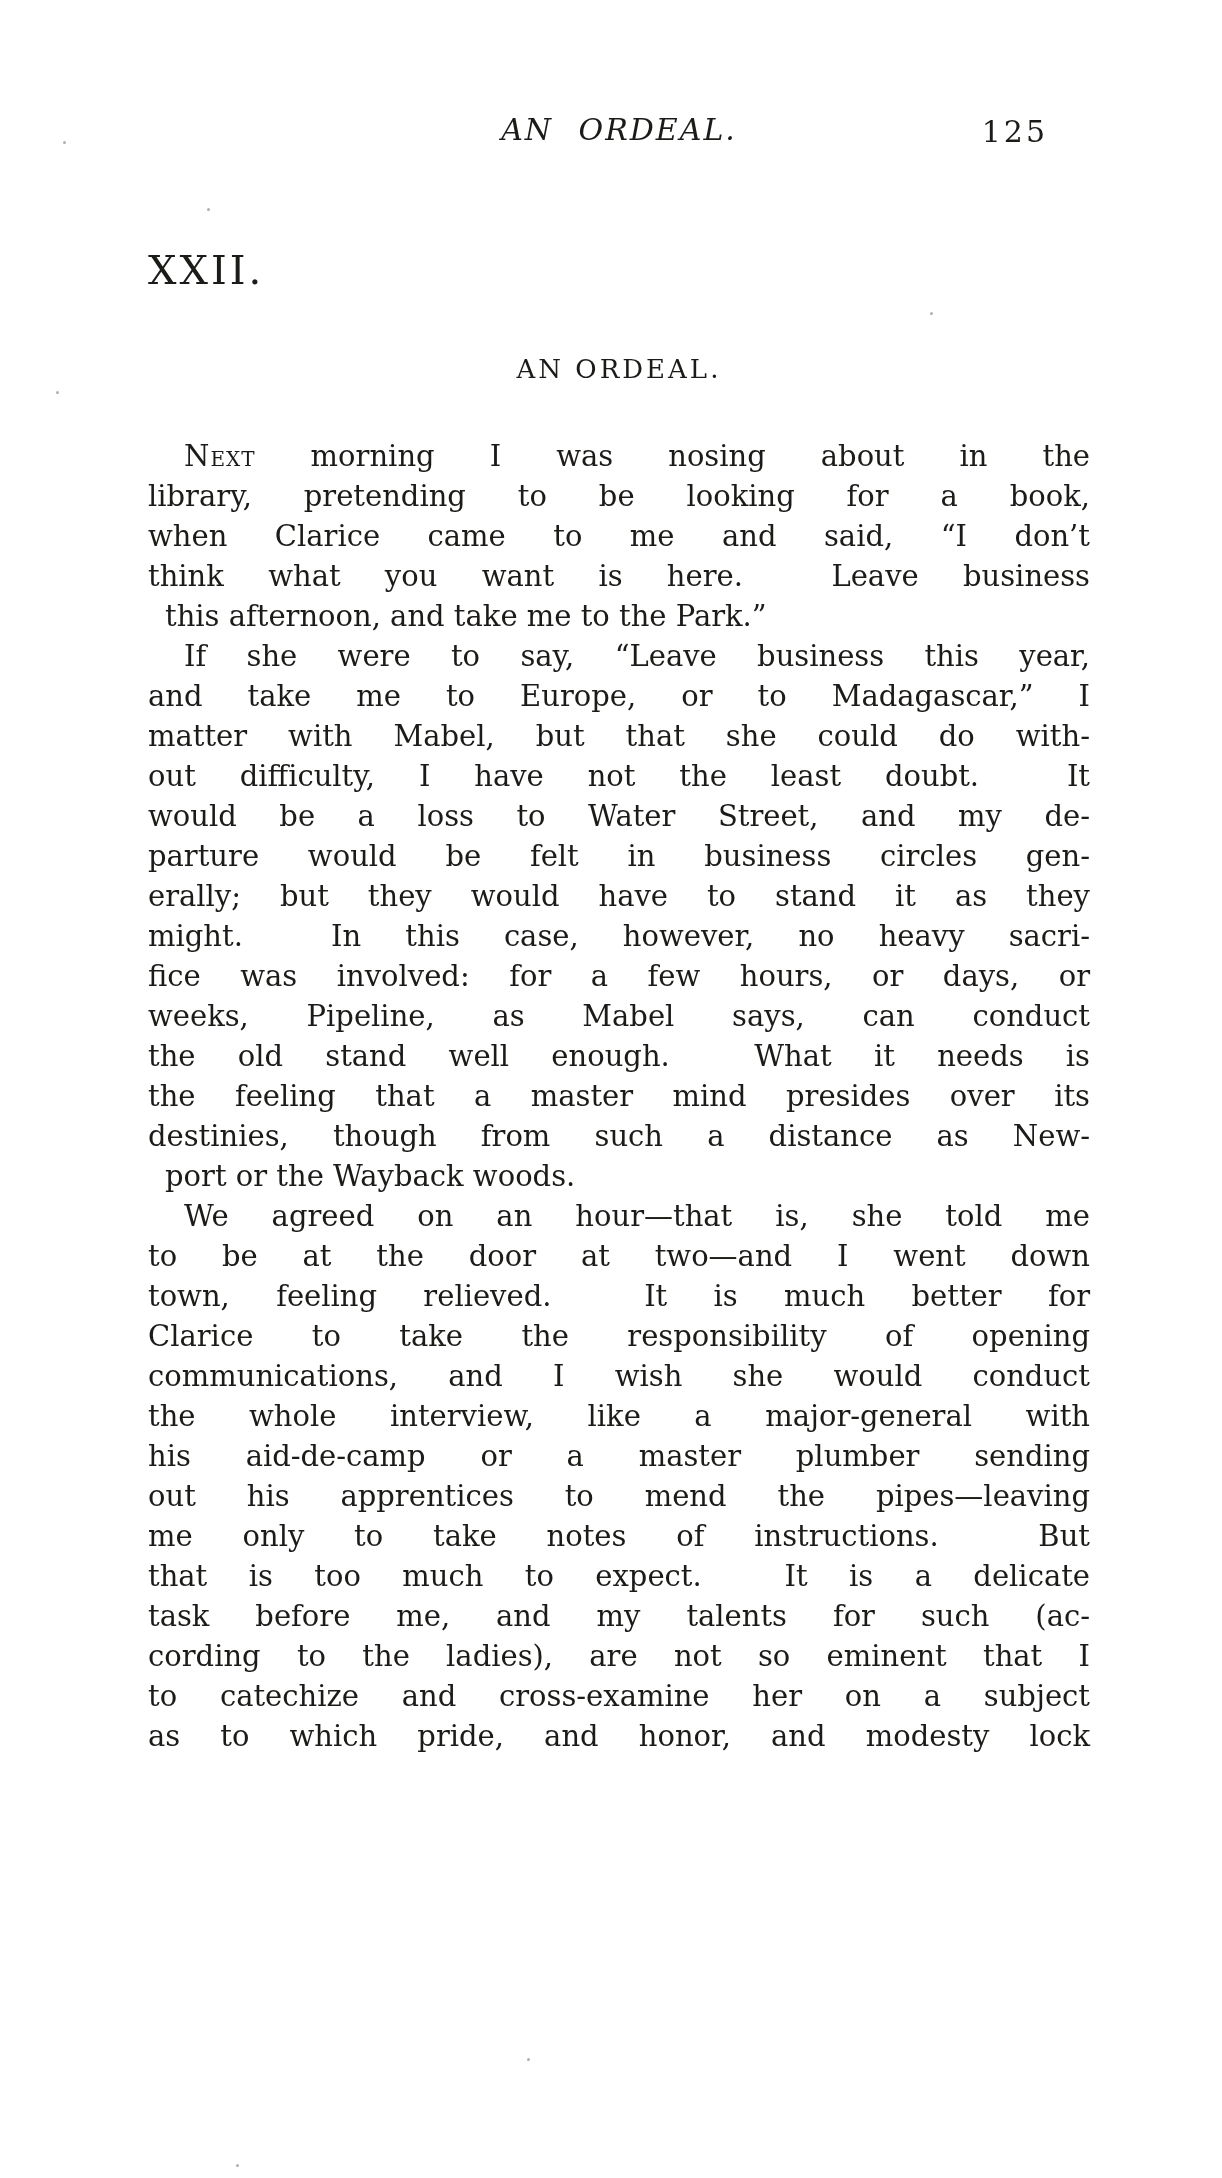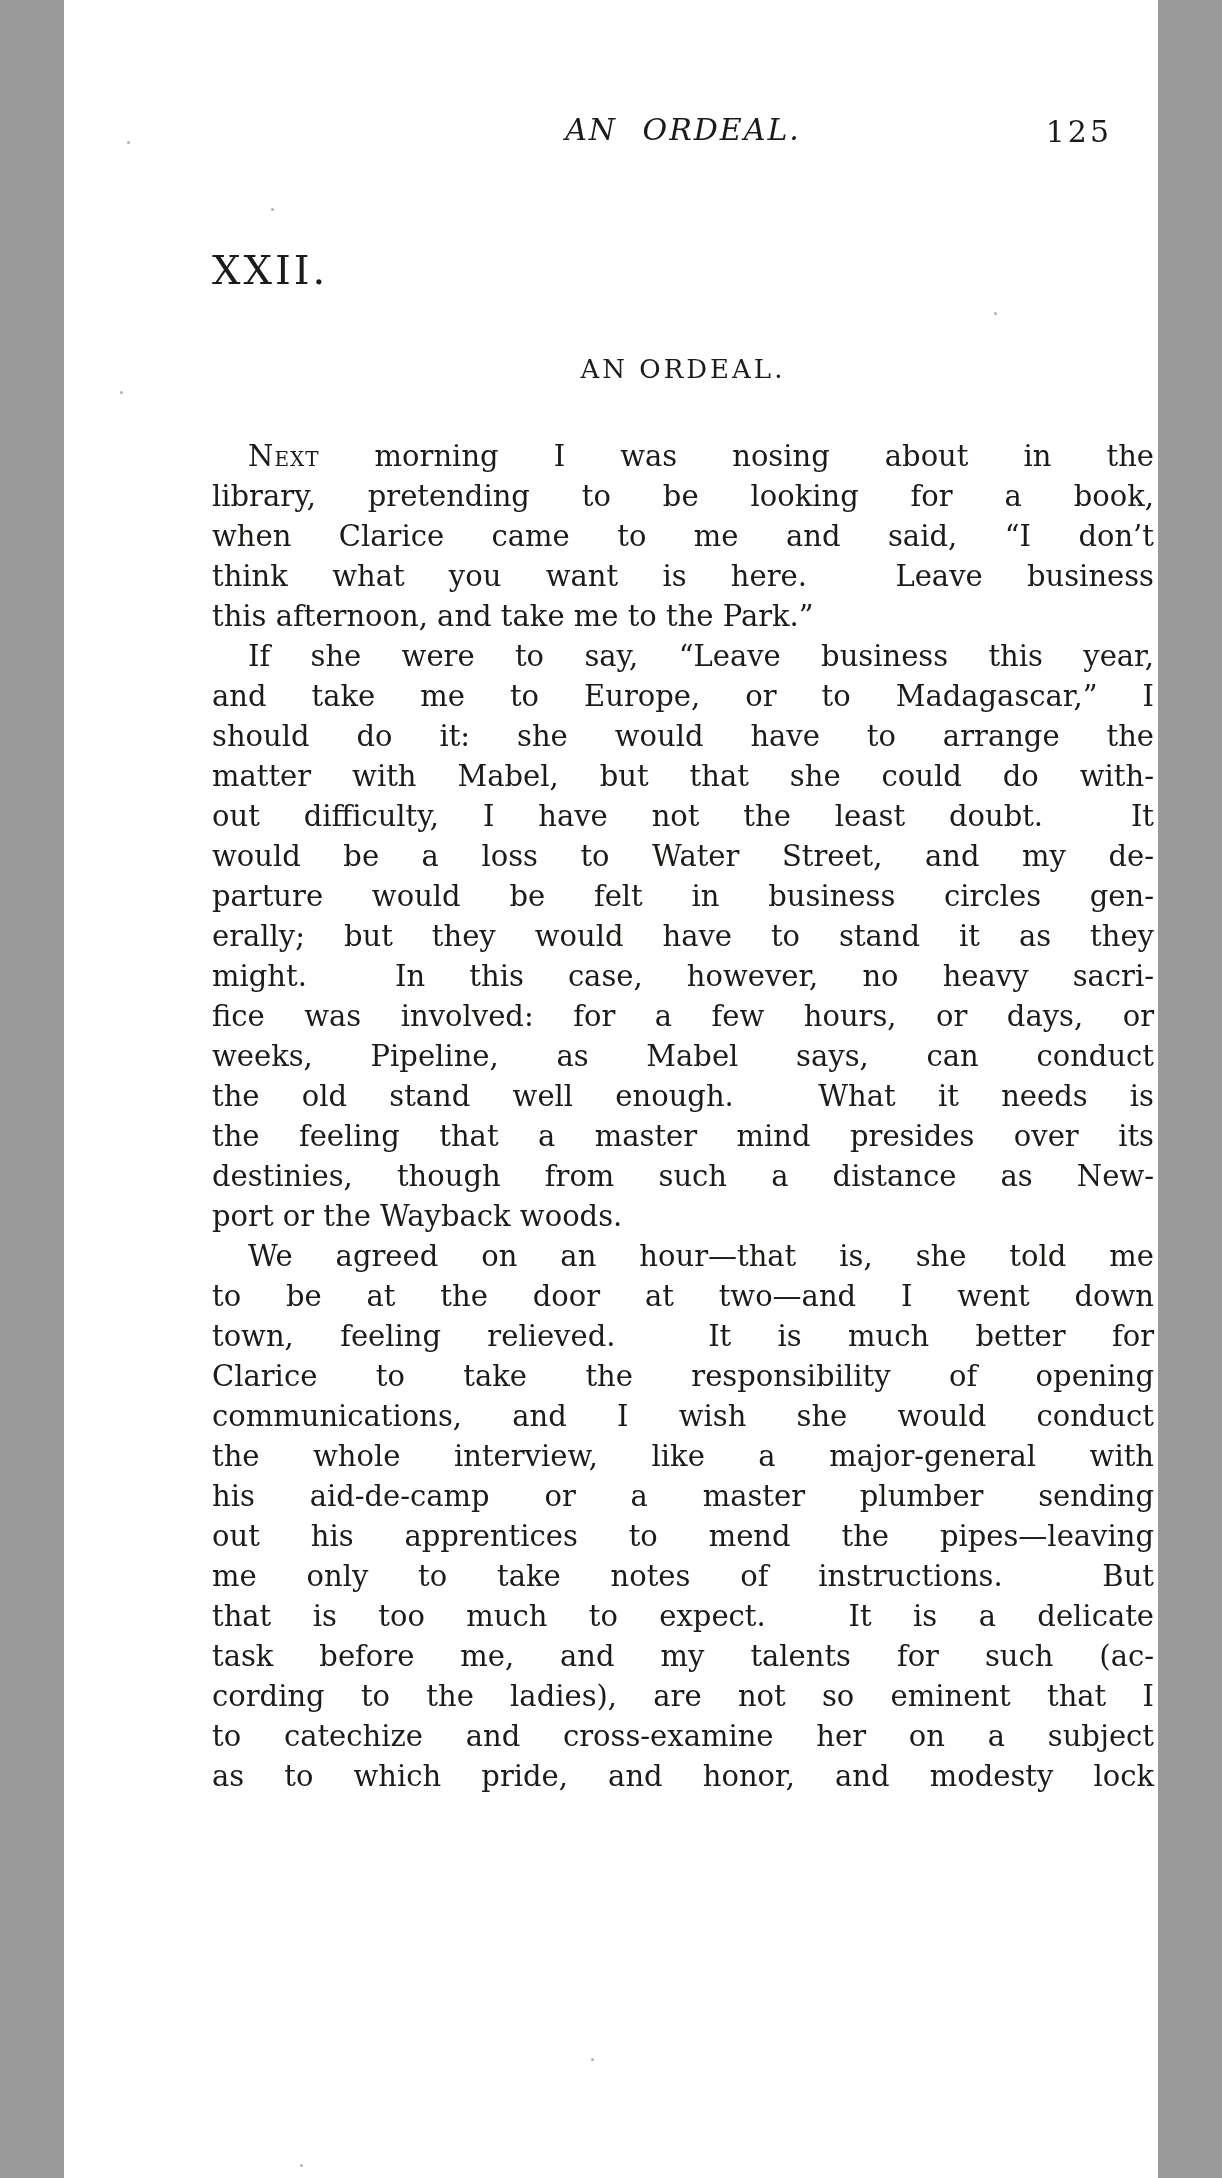--- a/index.html
+++ b/index.html
@@ -2,21 +2,21 @@
 <html><head>
 <meta charset="utf-8">
 <style>
   html, body {
     margin: 0;
     padding: 0;
     background: #9a9a9a;
   }
   .page {
     position: relative;
-    width: 1094px;
+    width: 1222px;
     height: 2178px;
     margin: 0 auto;
     background: var(--paper, #ffffff);
     color: var(--ink, #1c1b18);
     font-family: "DejaVu Serif", "Liberation Serif", serif;
     overflow: hidden;
   }
   
   .running-head {
     position: absolute;
@@ -74,20 +74,21 @@
     height: 40px;
     line-height: 40px;
     font-size: 29px;
     text-align: justify;
     text-align-last: justify;
     white-space: nowrap;
   }
   .line.para-end {
     text-align: left;
     text-align-last: left;
+    margin-left: 17px;
   }
   .line.indent {
     text-indent: 36px;
   }
   .lead-caps {
     font-variant: small-caps;
     letter-spacing: 1px;
   }
   
   .speck {
@@ -115,21 +116,20 @@
       <div class="para">
         <div class="line indent"><span class="lead-caps">Next</span> morning I was nosing about in the</div>
         <div class="line">library, pretending to be looking for a book,</div>
         <div class="line">when Clarice came to me and said, “I don’t</div>
         <div class="line">think what you want is here.&nbsp; Leave business</div>
         <div class="line para-end">this afternoon, and take me to the Park.”</div>
       </div>
       <div class="para">
         <div class="line indent">If she were to say, “Leave business this year,</div>
         <div class="line">and take me to Europe, or to Madagascar,” I</div>
-        <div class="line">should do it: she would have to arrange the</div>
         <div class="line">matter with Mabel, but that she could do with-</div>
         <div class="line">out difficulty, I have not the least doubt.&nbsp; It</div>
         <div class="line">would be a loss to Water Street, and my de-</div>
         <div class="line">parture would be felt in business circles gen-</div>
         <div class="line">erally; but they would have to stand it as they</div>
         <div class="line">might.&nbsp; In this case, however, no heavy sacri-</div>
         <div class="line">fice was involved: for a few hours, or days, or</div>
         <div class="line">weeks, Pipeline, as Mabel says, can conduct</div>
         <div class="line">the old stand well enough.&nbsp; What it needs is</div>
         <div class="line">the feeling that a master mind presides over its</div>

